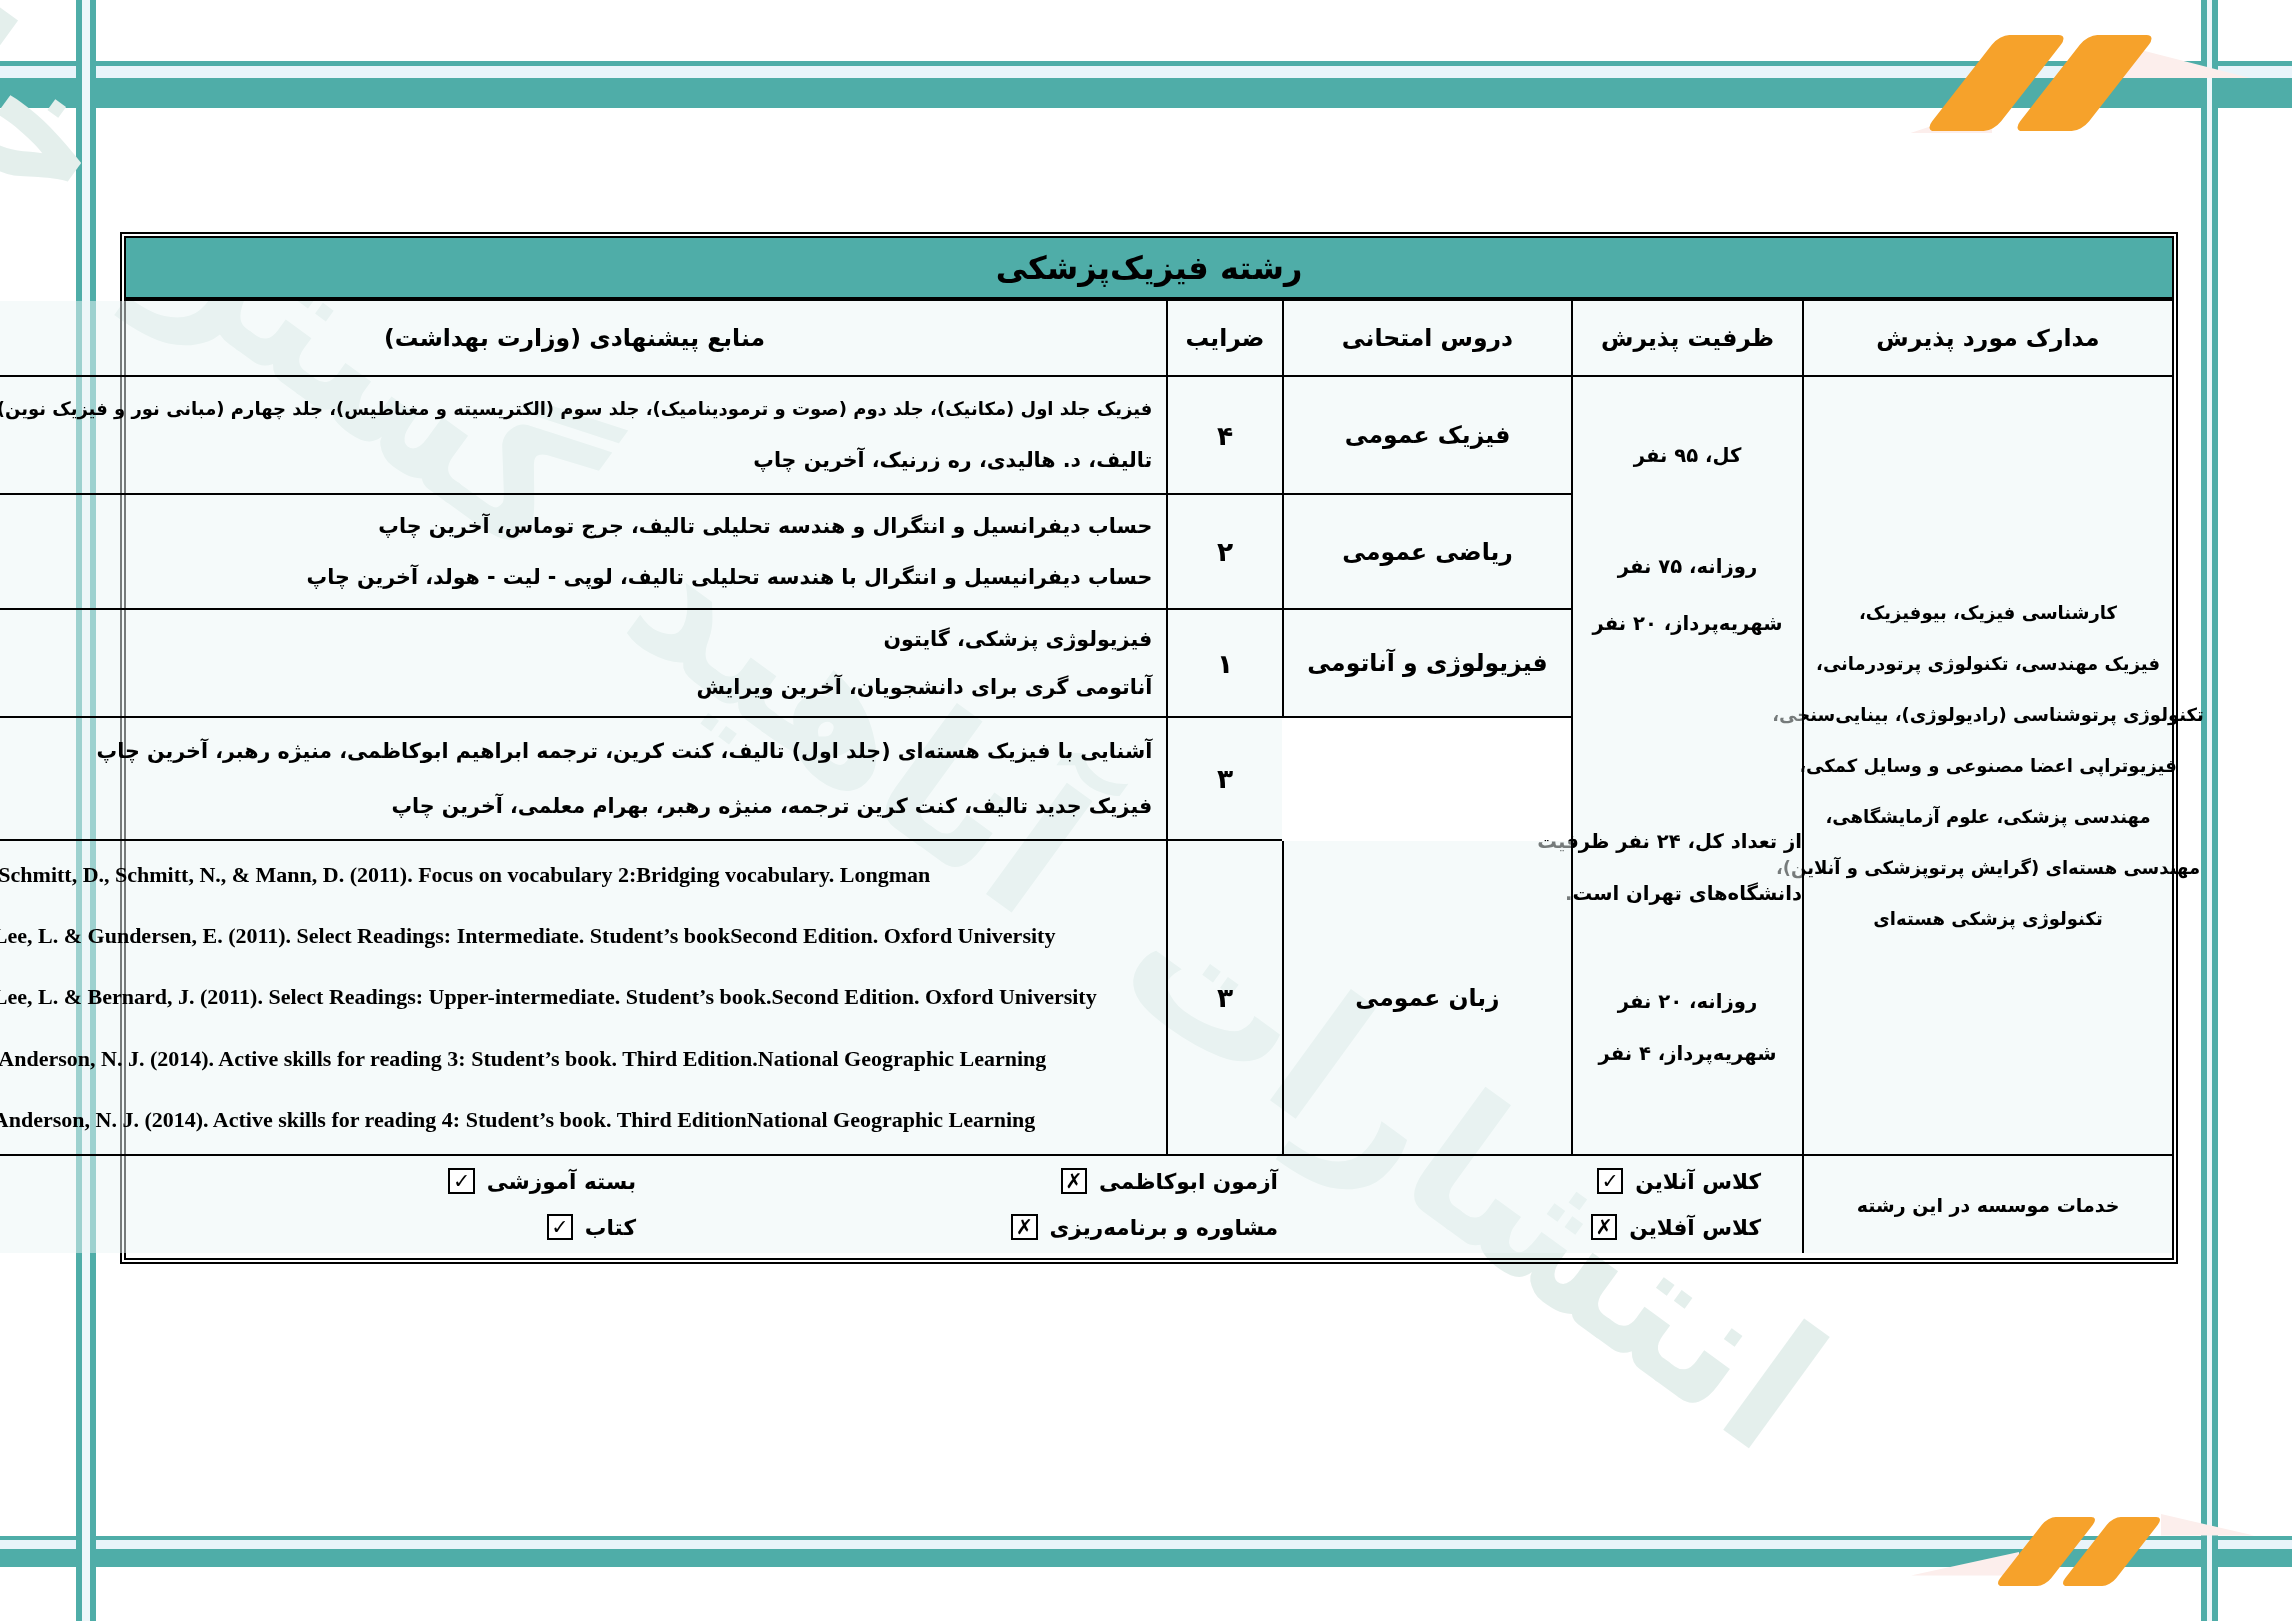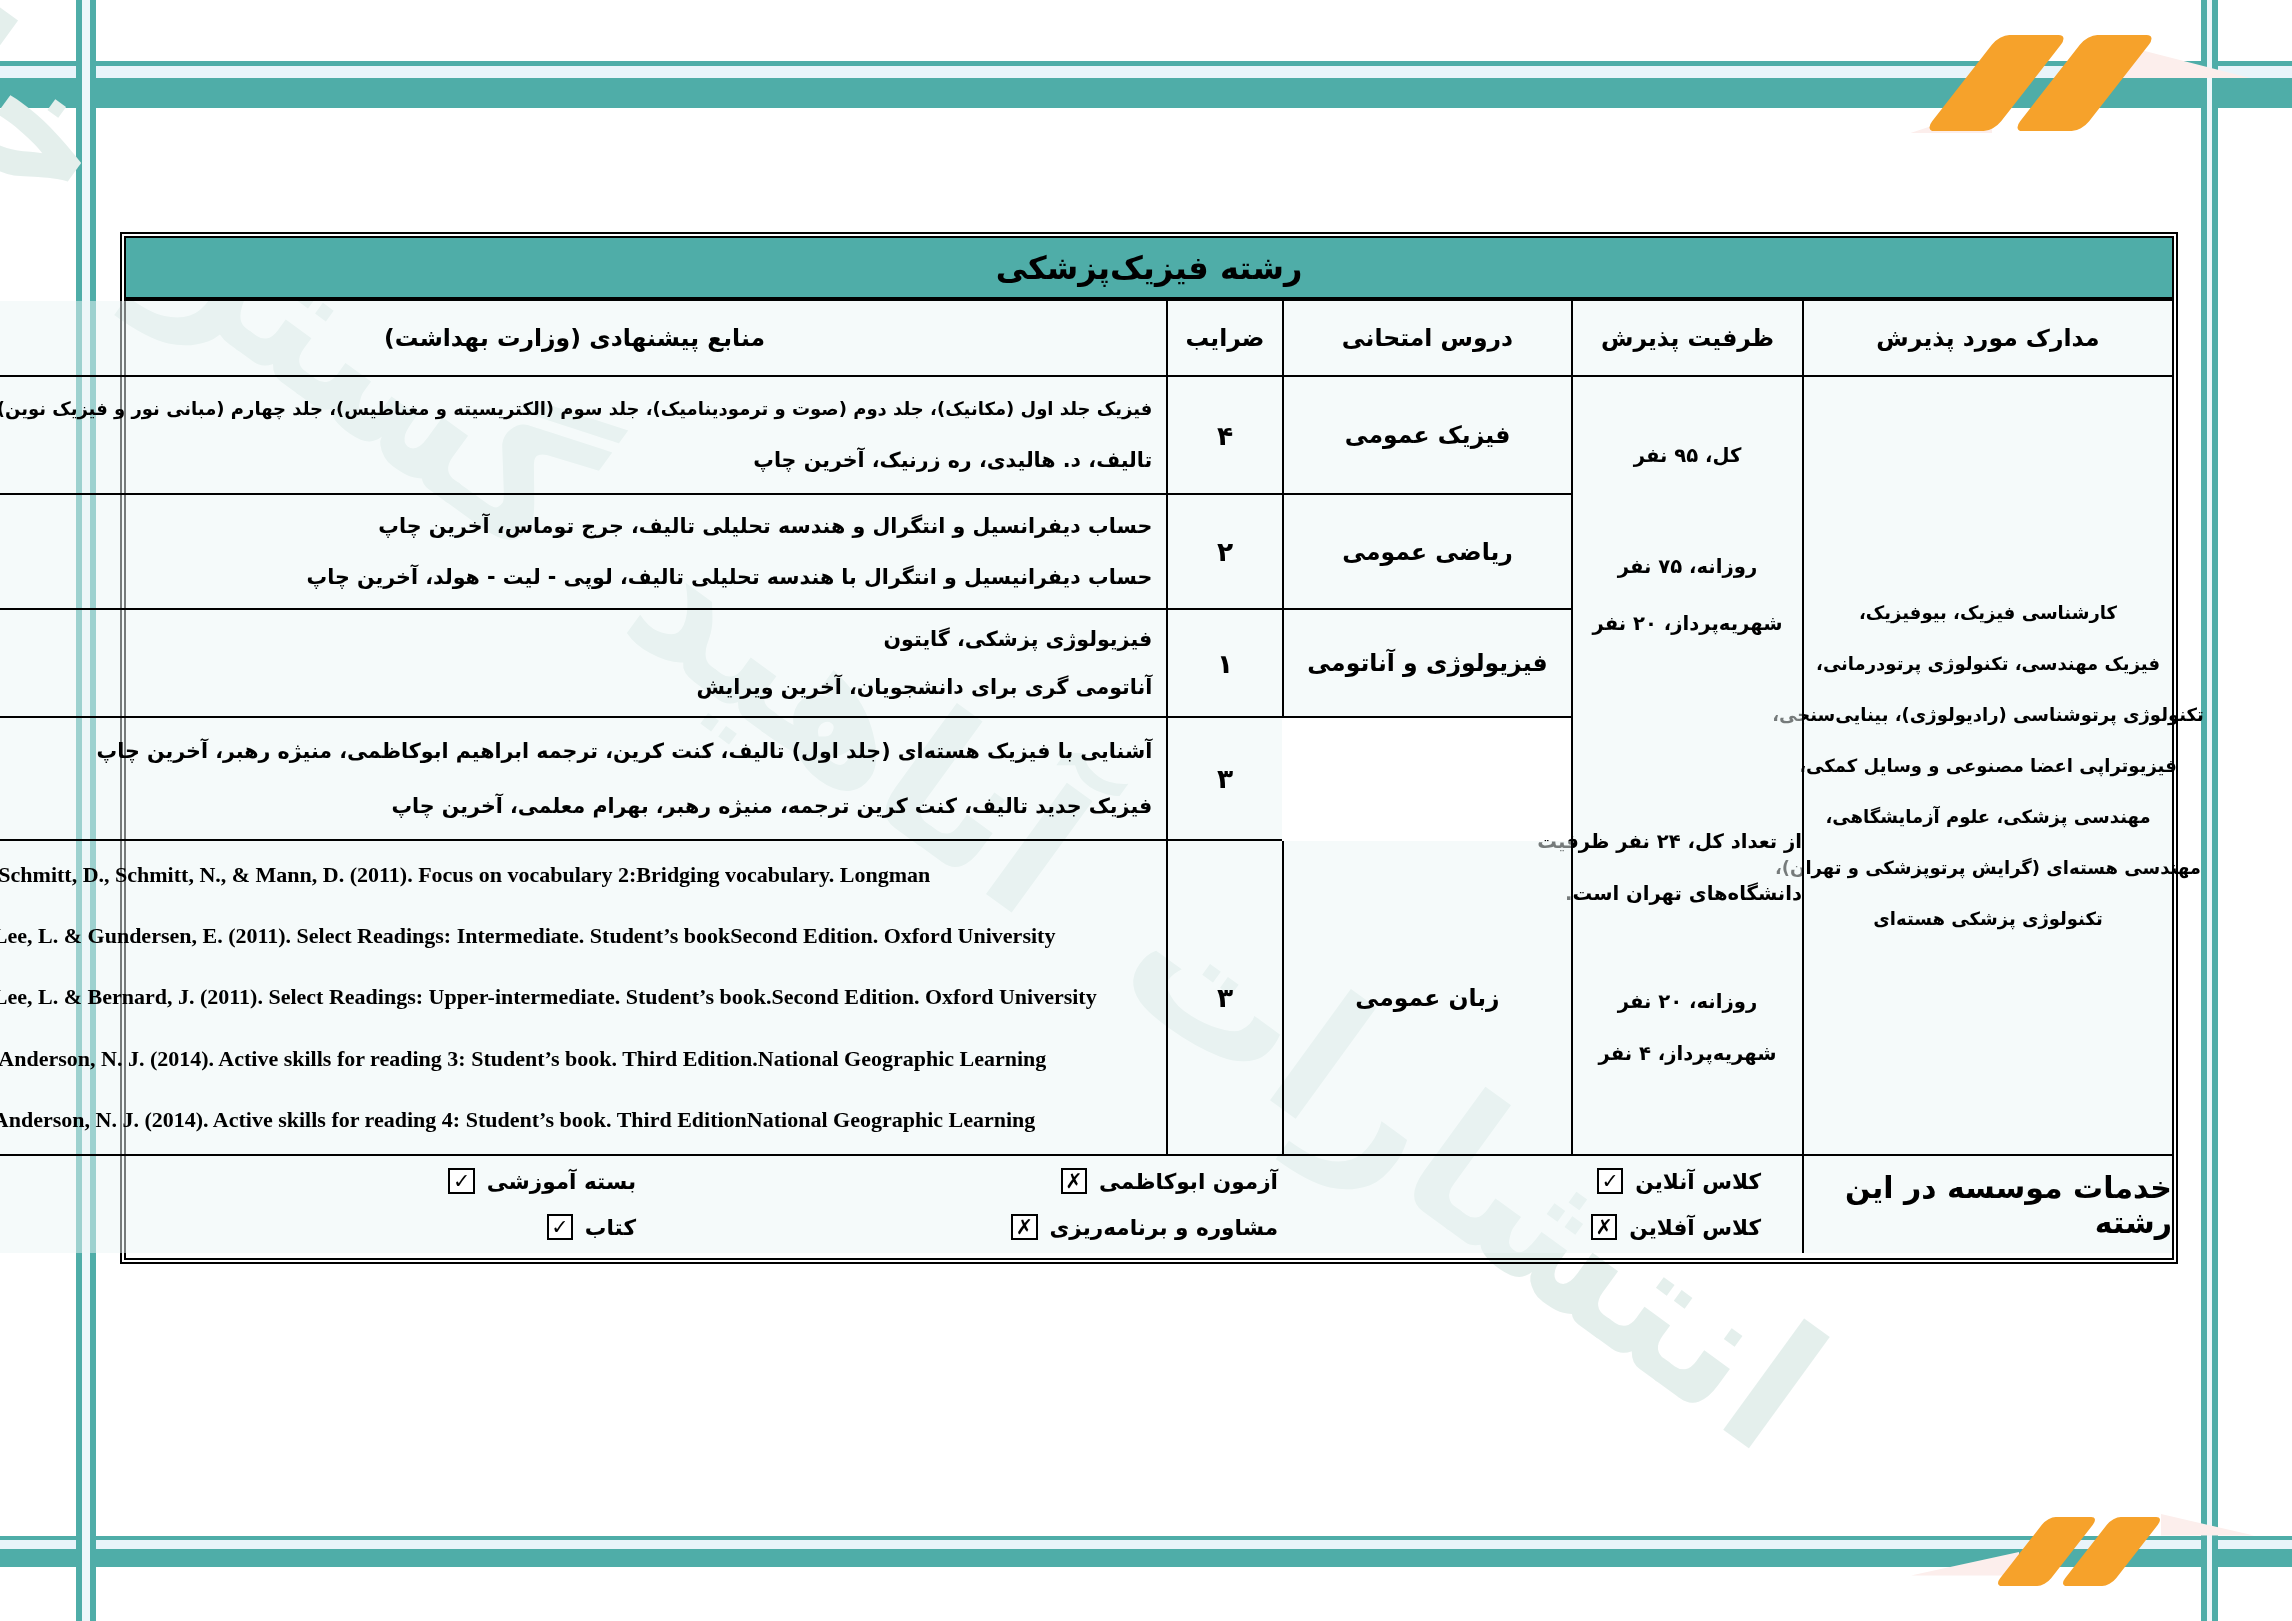--- a/index.html
+++ b/index.html
@@ -79,21 +79,21 @@
   .degrees { display:flex; flex-direction:column; justify-content:center; align-items:center;
     font-weight:bold; font-size:18px; }
   .degrees .deg-line { line-height:51px; white-space:nowrap; }
 
   .cap-line { position:absolute; left:0; right:0; text-align:center;
     font-weight:bold; font-size:19.6px; white-space:nowrap; }
   .cap-0{top:67px} .cap-1{top:178px} .cap-2{top:235px}
   .cap-3{top:453px} .cap-4{top:505px} .cap-5{top:613px} .cap-6{top:665px}
 
   .svc-title { display:flex; align-items:center; justify-content:center;
-    font-weight:bold; font-size:30px; }
+    font-weight:bold; font-size:19px; }
   .svc-area { position:relative; }
   .svc-group { position:absolute; top:11.8px; display:flex; flex-direction:column;
     gap:19.6px; align-items:flex-start; }
   .g1{right:41px} .g2{right:524px} .g3{right:1166px}
   .svc-item { display:flex; align-items:center; gap:11.8px; font-weight:bold;
     font-size:21.6px; white-space:nowrap; }
   .cbx { width:26.5px; height:26.5px; border:2.9px solid #000; display:flex;
     align-items:center; justify-content:center; font-size:20.6px;
     font-weight:bold; line-height:1; background:#fff; }
 </style>
@@ -136,21 +136,21 @@
       <div class="cell hdr gc2 gr1">ظرفیت پذیرش</div>
       <div class="cell hdr gc4 gr1">ضرایب</div>
       <div class="cell hdr gc5 gr1 noL">منابع پیشنهادی (وزارت بهداشت)</div>
 
       <div class="cell degrees gc1 span-v">
         <div class="deg-line">کارشناسی فیزیک، بیوفیزیک،</div>
         <div class="deg-line">فیزیک مهندسی، تکنولوژی پرتودرمانی،</div>
         <div class="deg-line">تکنولوژی پرتوشناسی (رادیولوژی)، بینایی‌سنجی،</div>
         <div class="deg-line">فیزیوتراپی اعضا مصنوعی و وسایل کمکی،</div>
         <div class="deg-line">مهندسی پزشکی، علوم آزمایشگاهی،</div>
-        <div class="deg-line">مهندسی هسته‌ای (گرایش پرتوپزشکی و تهران)،</div>
+        <div class="deg-line">مهندسی هسته‌ای (گرایش پرتوپزشکی و آنلاین)،</div>
         <div class="deg-line">تکنولوژی پزشکی هسته‌ای</div>
       </div>
 
       <div class="cell gc2 span-v">
         <div class="cap-line cap-0">کل، ۹۵ نفر</div>
         <div class="cap-line cap-1">روزانه، ۷۵ نفر</div>
         <div class="cap-line cap-2">شهریه‌پرداز، ۲۰ نفر</div>
         <div class="cap-line cap-3">از تعداد کل، ۲۴ نفر ظرفیت</div>
         <div class="cap-line cap-4">دانشگاه‌های تهران است.</div>
         <div class="cap-line cap-5">روزانه، ۲۰ نفر</div>

